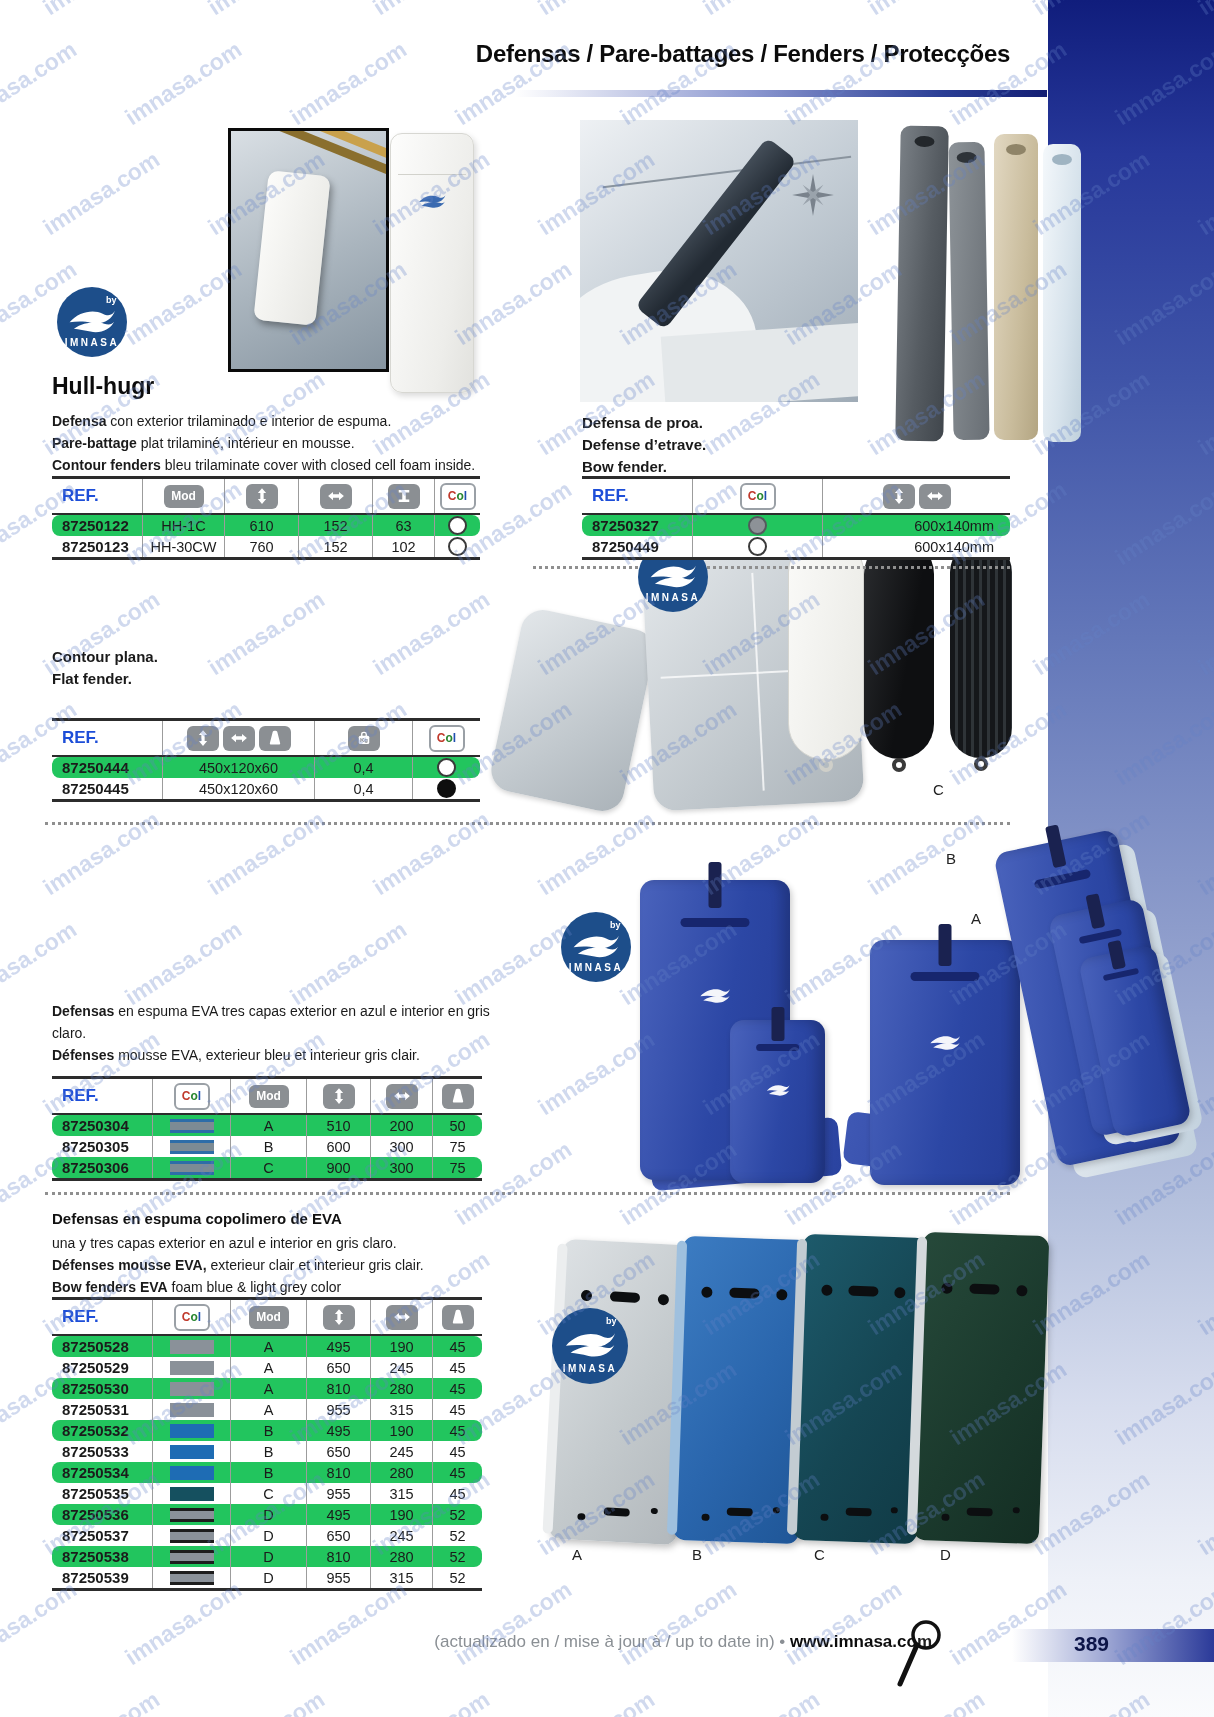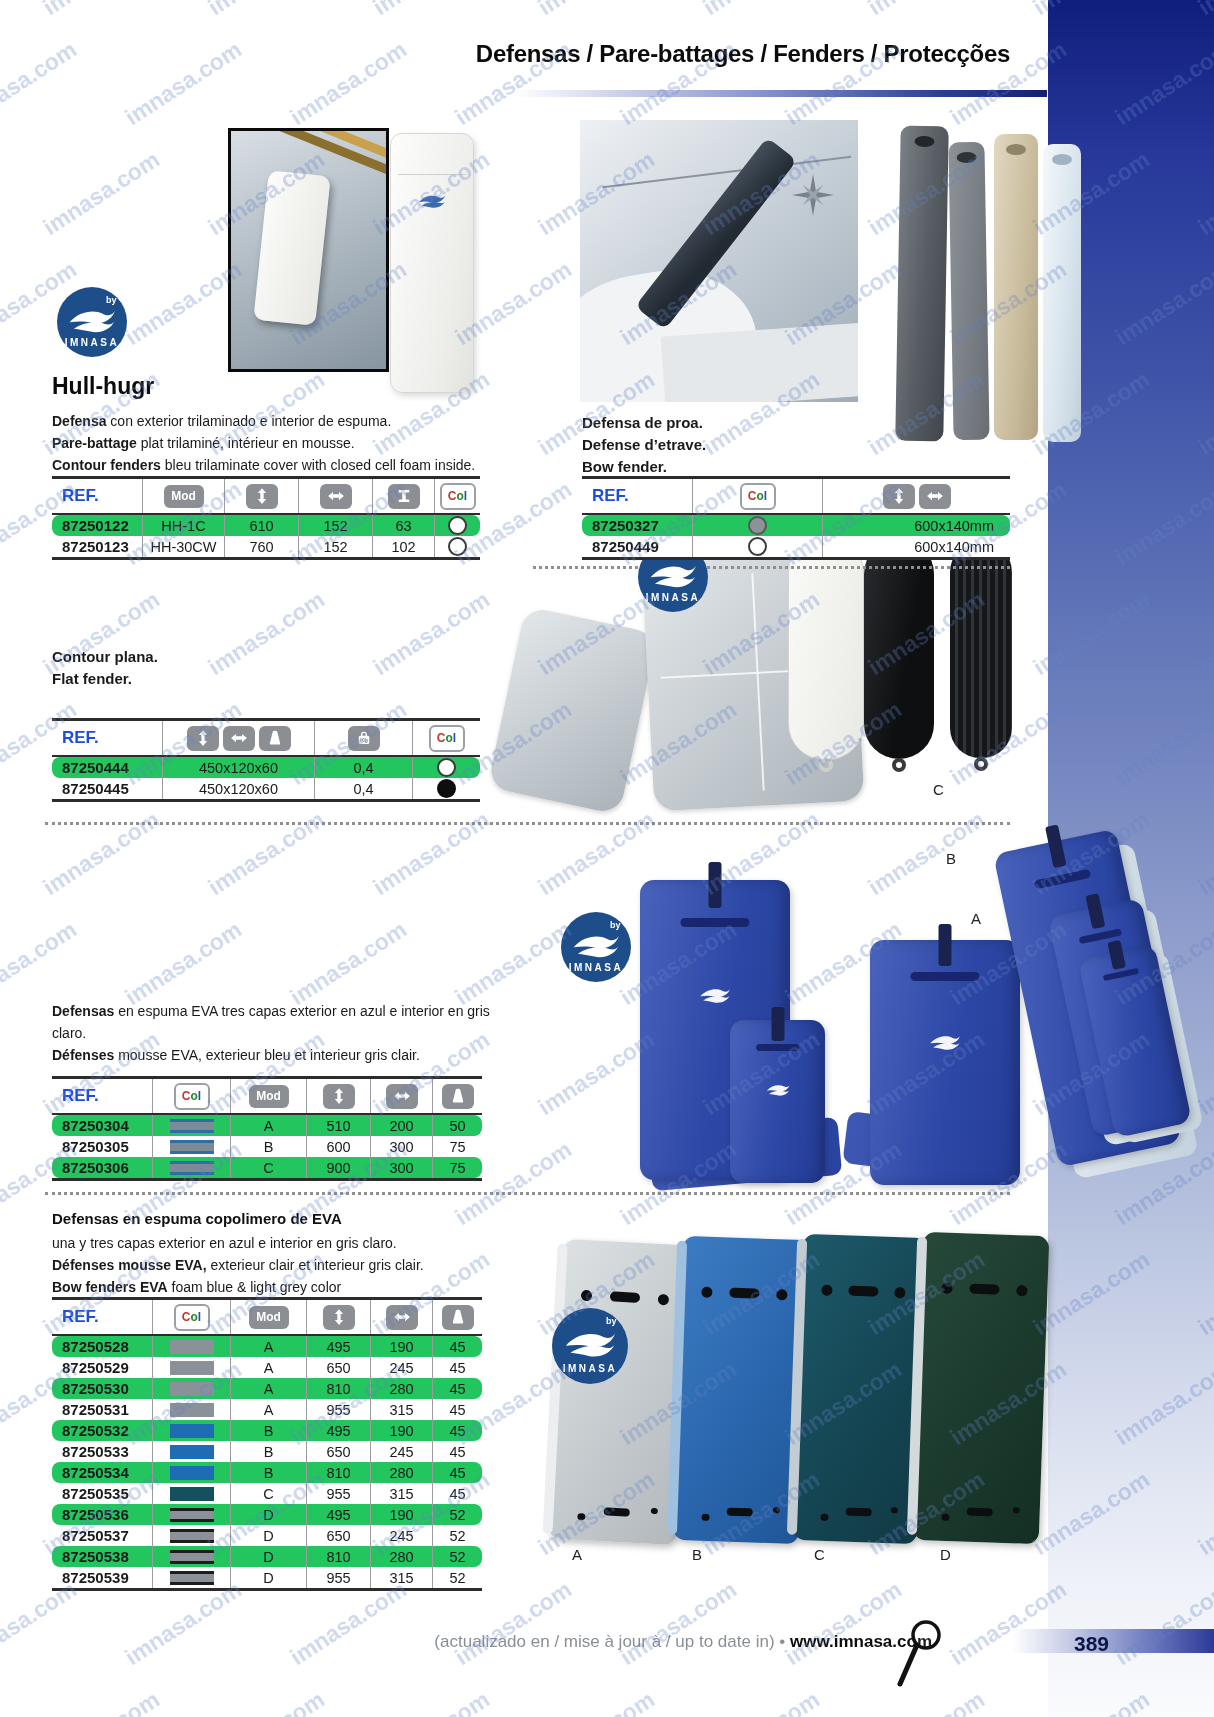--- a/index.html
+++ b/index.html
@@ -116,21 +116,21 @@
   .ph-r{width:11px;height:11px;top:50px;right:20px;}
   .pslot{position:absolute;width:30px;height:10px;border-radius:5px;background:#0c0e10;top:50px;left:50%;transform:translateX(-50%);}
   .pb-slot{position:absolute;width:26px;height:8px;border-radius:4px;background:#0c0e10;bottom:26px;left:42%;}
   .pb-h1{width:8px;height:7px;bottom:20px;left:22%;}
   .pb-h2{width:7px;height:6px;bottom:30px;right:16%;}
   
   #footer-text{position:absolute;left:400px;top:1632px;width:532px;text-align:right;z-index:4;
     font-size:17px;color:#8a8f94;}
   #footer-text b{color:#0d0d0d;font-weight:bold;}
   #mag{position:absolute;left:893px;top:1618px;width:52px;height:72px;z-index:7;}
-  #pagenum-bar{position:absolute;left:1012px;top:1629px;width:202px;height:24px;z-index:4;
+  #pagenum-bar{position:absolute;left:1012px;top:1629px;width:202px;height:33px;z-index:4;
     background:linear-gradient(90deg,#ffffff,#c2c8e4 30%,#7b87c4 62%,#2b3a99 100%);}
   #pagenum{position:absolute;left:62px;top:3px;font-size:21px;font-weight:bold;color:#0d1548;}
 </style>
 </head>
 <body>
 
 <svg width="0" height="0" style="position:absolute">
   <defs>
     <symbol id="i-varrow" viewBox="0 0 24 24">
         <path fill="#fff" d="M12 1.5 L17.5 8 H14.2 V16 H17.5 L12 22.5 L6.5 16 H9.8 V8 H6.5 Z"></path>

